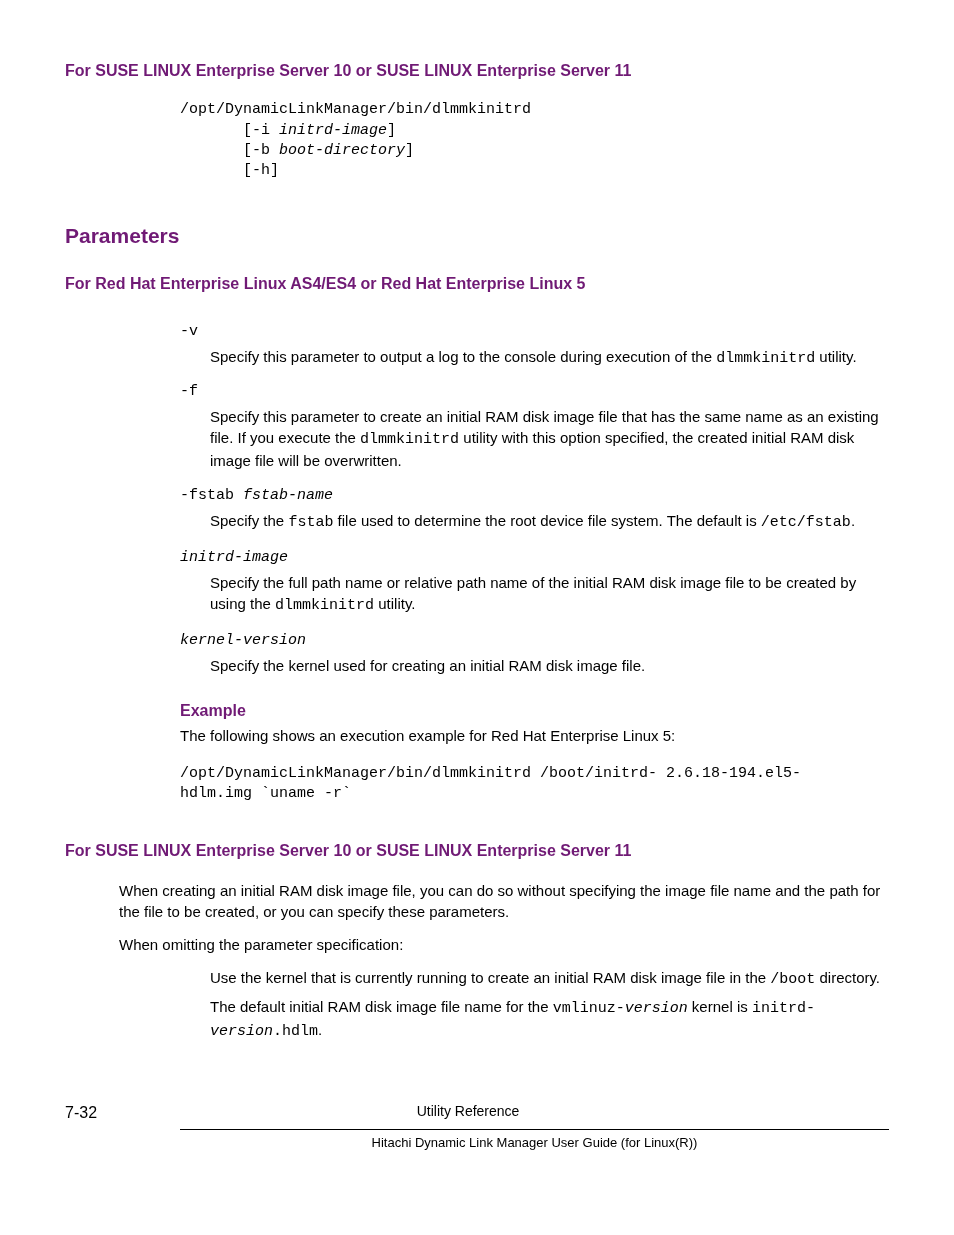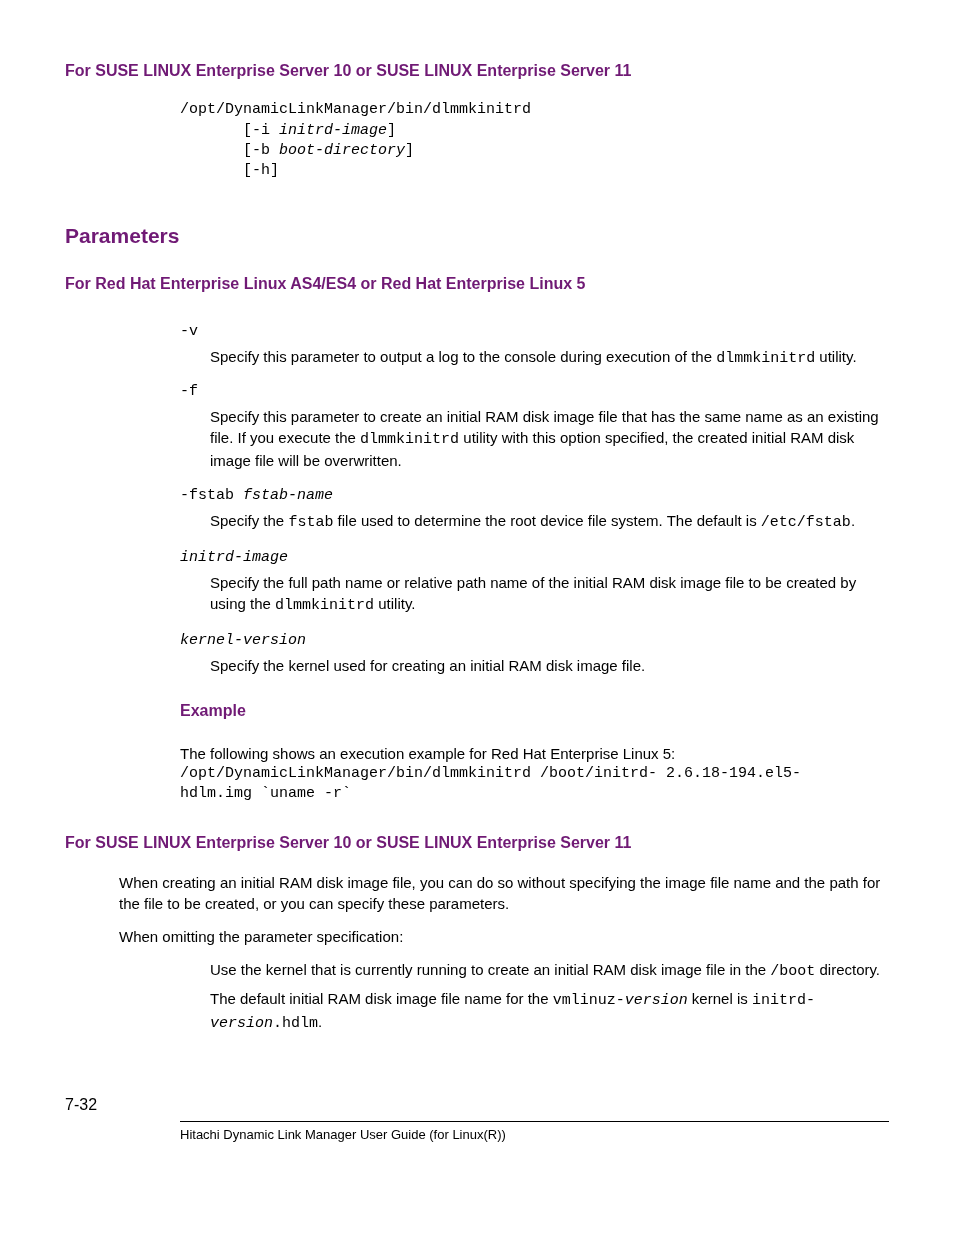--- a/index.html
+++ b/index.html
@@ -58,30 +58,31 @@
   .body-indent {
     margin-left: 54px;
     margin-bottom: 12px;
   }
   .sub-indent {
     margin-left: 145px;
     margin-bottom: 6px;
   }
   h3.example {
     font-size: 16px;
-    margin: 24px 0 20px 115px;
+    margin: 24px 0 2px 115px;
   }
   .example-text {
     margin-left: 115px;
+    margin-bottom: 18px;
   }
   .example-code {
     font-family: "Courier New", Courier, monospace;
     font-size: 15px;
     margin-left: 115px;
-    margin-bottom: 28px;
+    margin-bottom: 36px;
     line-height: 1.35;
   }
   h2.h-suse2 {
     font-size: 16px;
     margin: 0 0 18px 0;
   }
   .footer {
     margin-top: 60px;
   }
   .footer-row {
@@ -97,20 +98,21 @@
     font-size: 14px;
     flex: 1;
   }
   .footer-hr {
     border: none;
     border-top: 1px solid #000;
     margin: 4px 0 4px 0;
     margin-left: 115px;
   }
   .footer-sub {
+    text-align: center;
     font-size: 13px;
     margin-left: 115px;
   }
 </style>
 </head>
 <body>
 
 <h2 class="h-suse h-blue-bold">For SUSE LINUX Enterprise Server 10 or SUSE LINUX Enterprise Server 11</h2>
 
 <div class="code-block"><span>/opt/DynamicLinkManager/bin/dlmmkinitrd</span>
@@ -170,17 +172,18 @@
   <span>Use the kernel that is currently running to create an initial RAM disk image file in the </span><span class="mono">/boot</span><span> directory.</span>
 </div>
 
 <div class="sub-indent">
   <span>The default initial RAM disk image file name for the </span><span class="mono">vmlinuz-</span><span class="mono-ital">version</span><span> kernel is </span><span class="mono">initrd-</span><span class="mono-ital">version</span><span class="mono">.hdlm</span><span>.</span>
 </div>
 
 <div class="footer">
   <div class="footer-row">
     <div class="page-num">7-32</div>
+    <div class="footer-center">Utility Reference</div>
     <div style="width:50px"></div>
   </div>
   <hr class="footer-hr">
   <div class="footer-sub">Hitachi Dynamic Link Manager User Guide (for Linux(R))</div>
 </div>
 
 </body></html>

